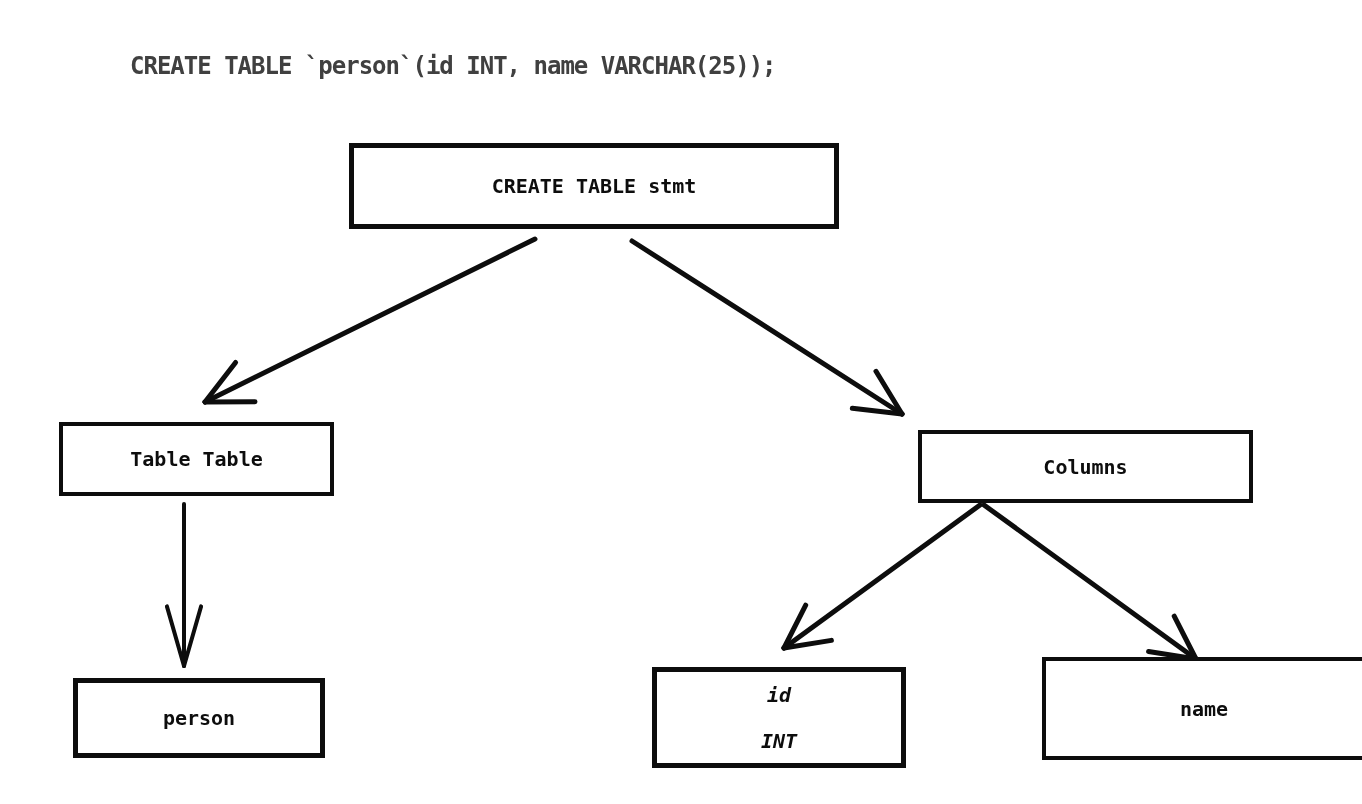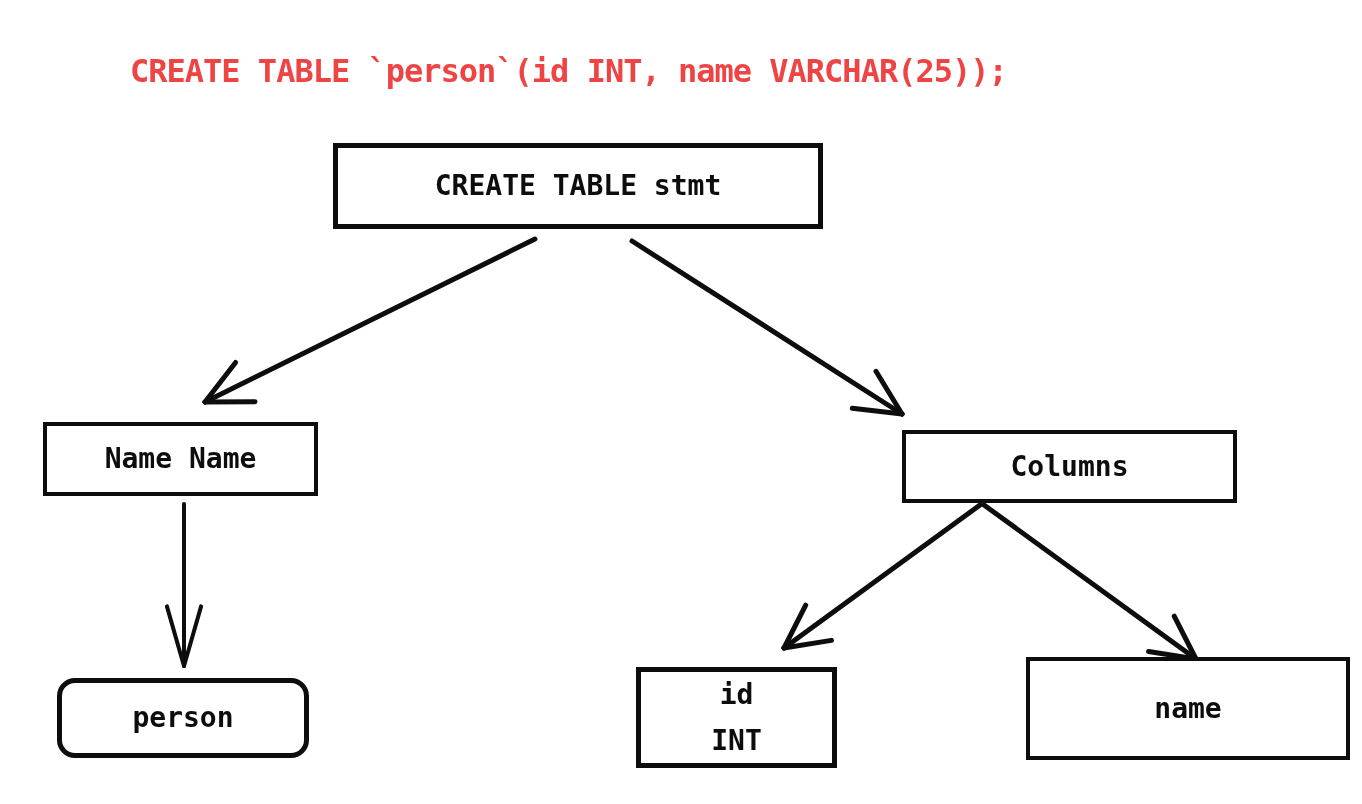--- a/index.html
+++ b/index.html
@@ -13,54 +13,55 @@
     height: 804px;
     background: #ffffff;
     overflow: hidden;
     font-family: "DejaVu Sans Mono", monospace;
     color: #0d0d0d;
   }
   .sql-line {
     position: absolute;
     left: 130px;
     top: 52px;
-    font-size: 32px;
+    font-size: 24px;
     font-weight: bold;
     letter-spacing: -1px;
     white-space: pre;
-    color: #ef4444;
+    color: #404040;
   }
   .edges-svg {
     position: absolute;
     left: 0;
     top: 0;
     width: 1362px;
     height: 804px;
   }
   .node {
     position: absolute;
     background: #ffffff;
     border: 4px solid #0d0d0d;
     box-sizing: border-box;
     display: flex;
     flex-direction: column;
     align-items: center;
     justify-content: center;
-    font-size: 28px;
+    font-size: 20px;
     font-weight: bold;
     line-height: 46px;
     text-align: center;
     white-space: pre;
+    margin-left: 16px;
   }
   .node.thick { border-width: 5px; }
   .node-root       { left: 333px; top: 143px; width: 490px; height: 86px; }
   .node-table-name { left: 43px;  top: 422px; width: 275px; height: 74px; }
   .node-columns    { left: 902px; top: 430px; width: 335px; height: 73px; }
-  .node-person     { left: 57px;  top: 678px; width: 252px; height: 80px; border-radius: 18px; }
-  .node-id         { left: 636px; top: 667px; width: 201px; height: 101px; }
+  .node-person     { left: 57px;  top: 678px; width: 252px; height: 80px; }
+  .node-id         { left: 636px; top: 667px; width: 254px; height: 101px; font-style: italic; }
   .node-name       { left: 1026px; top: 657px; width: 324px; height: 103px; }
 </style>
 </head>
 <body>
 
 <div class="stage">
 
   <div class="sql-line">CREATE TABLE `person`(id INT, name VARCHAR(25));</div>
 
   <svg class="edges-svg" id="edges-svg" viewBox="0 0 1362 804" xmlns="http://www.w3.org/2000/svg">
@@ -89,21 +90,21 @@
         <line x1="1196" y1="659" x2="1174.2048887203805" y2="616.2335046524852" stroke="#0d0d0d" stroke-width="5" stroke-linecap="round"></line>
         <line x1="1196" y1="659" x2="1148.5903334917698" y2="651.4951001620013" stroke="#0d0d0d" stroke-width="5" stroke-linecap="round"></line>
       </g>
     </svg>
 
   <div class="node node-root thick">
     <span>CREATE TABLE stmt</span>
   </div>
 
   <div class="node node-table-name">
-    <span>Name Name</span>
+    <span>Table Table</span>
   </div>
 
   <div class="node node-columns">
     <span>Columns</span>
   </div>
 
   <div class="node node-person thick">
     <span>person</span>
   </div>
 

